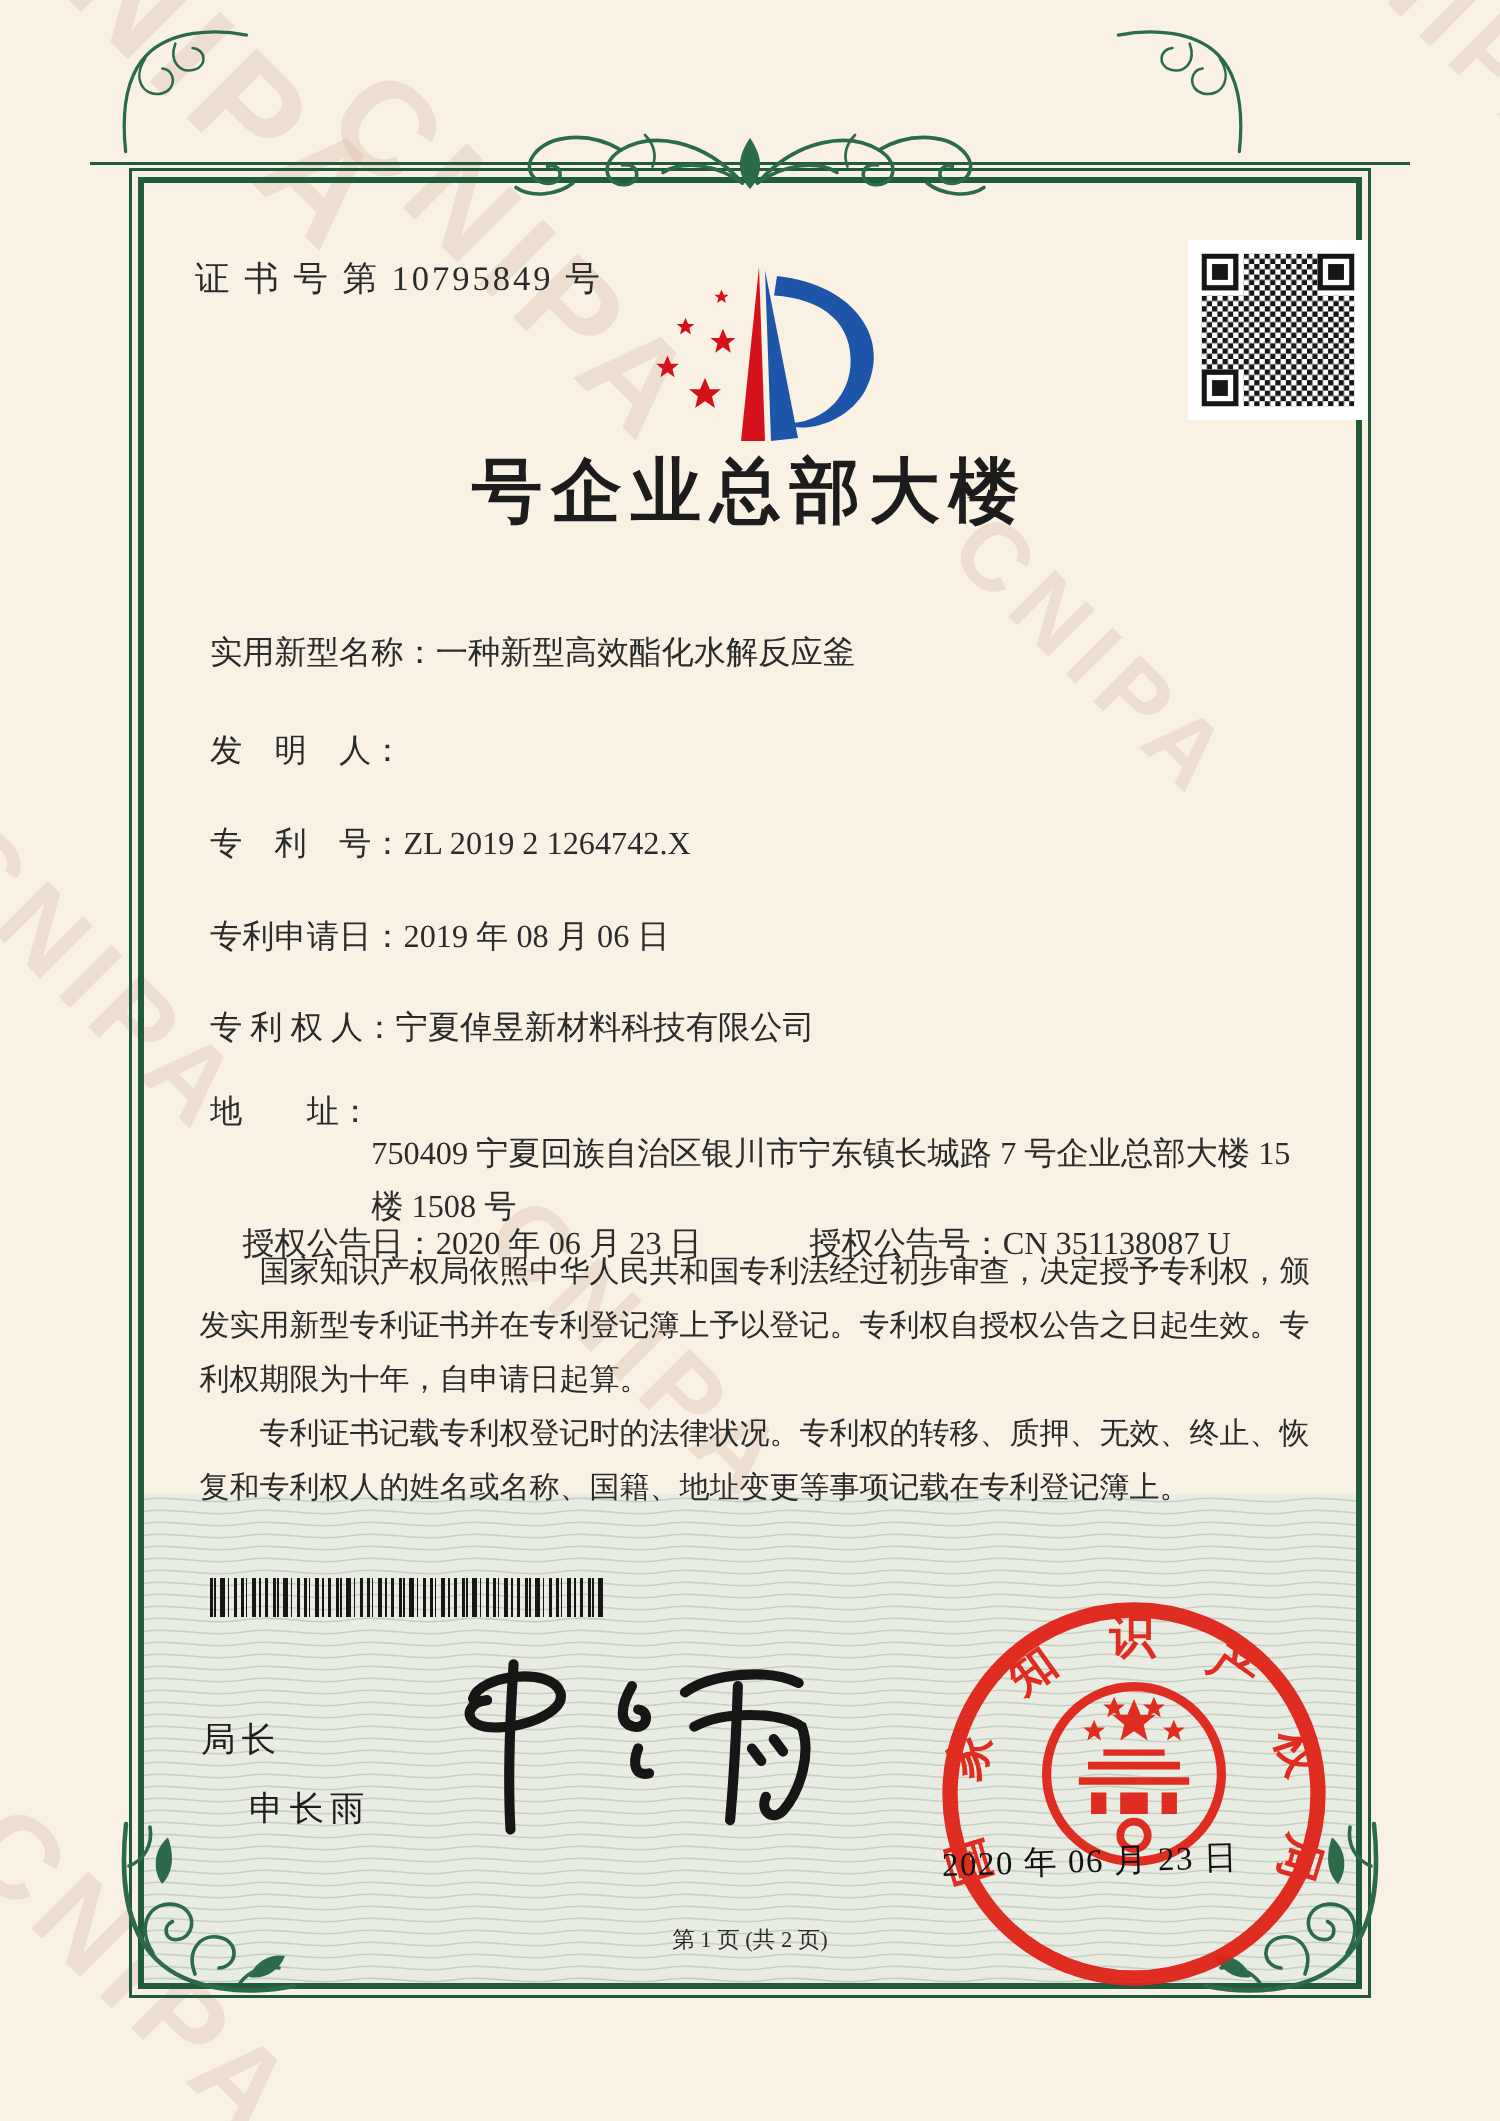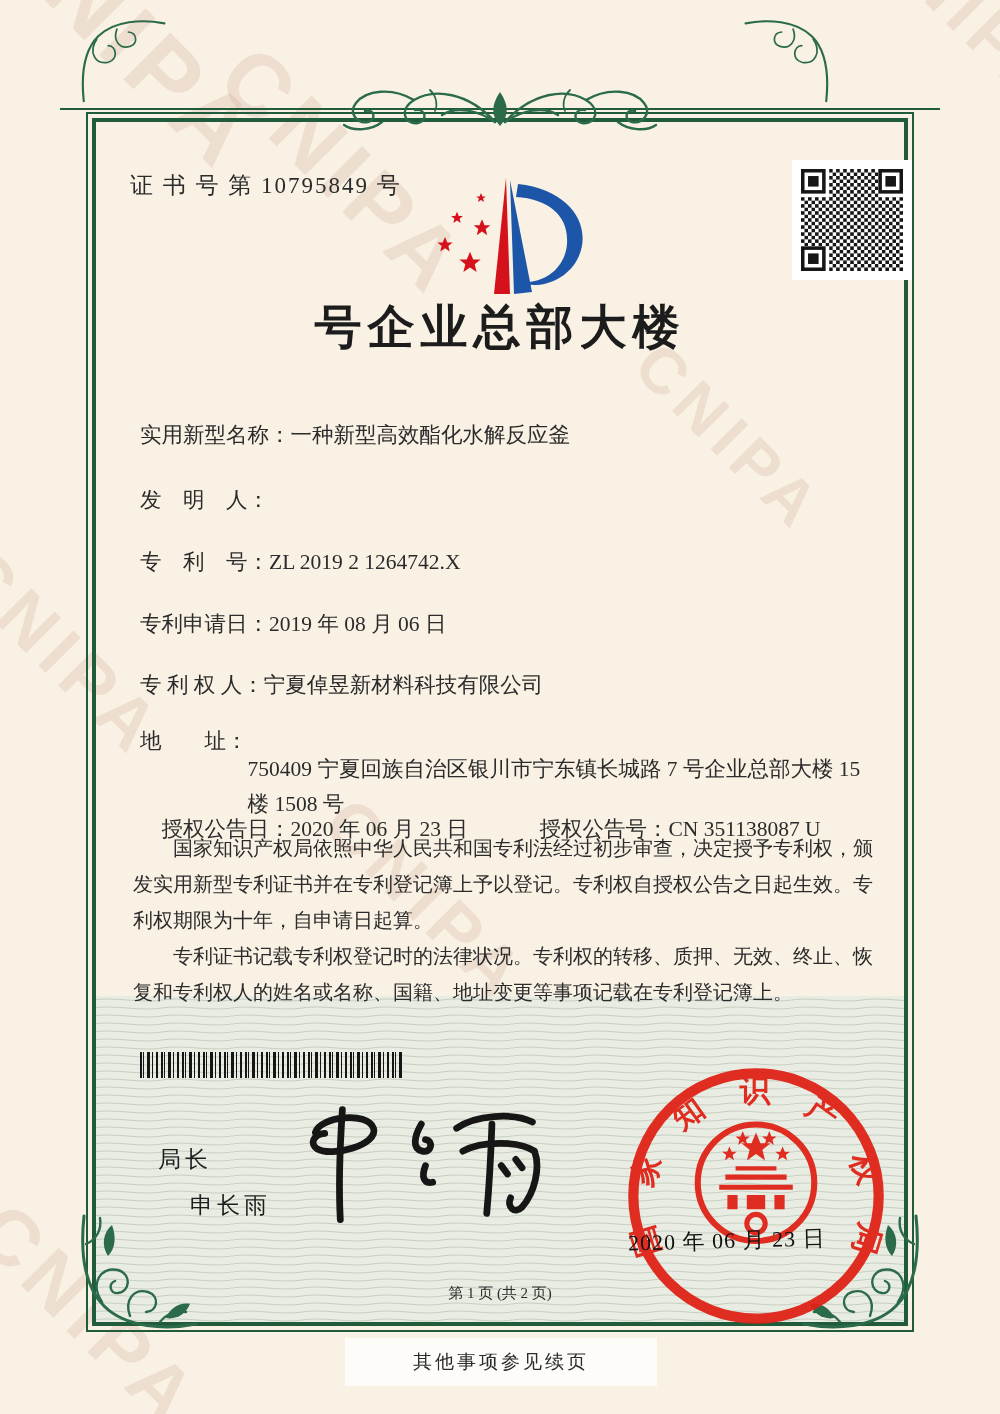--- a/index.html
+++ b/index.html
@@ -27,21 +27,21 @@
   .row .lbl{white-space:pre;flex:none;}
   .row .val{flex:1;}
   .grantcell{position:absolute;font-size:21.5px;white-space:pre;}
   .paras{position:absolute;left:133px;top:830px;width:740px;font-size:20px;
          line-height:36px;text-align:justify;}
   .paras p{margin:0;text-indent:2em;}
   .barcode{position:absolute;left:140px;top:1052px;width:262px;height:26px;
     background:repeating-linear-gradient(90deg,#161616 0 2px,rgba(0,0,0,0) 2px 3px,
       #161616 3px 4px,rgba(0,0,0,0) 4px 7px,#161616 7px 10px,rgba(0,0,0,0) 10px 12px,
       #161616 12px 13px,rgba(0,0,0,0) 13px 16px,#161616 16px 18px,rgba(0,0,0,0) 18px 21px);}
-  .director{position:absolute;left:158px;font-size:23px;letter-spacing:4px;color:#1e1e1e;}
+  .director{position:absolute;left:134px;font-size:23px;letter-spacing:4px;color:#1e1e1e;}
   .sig{position:absolute;left:278px;top:1096px;}
   .seal{position:absolute;left:618px;top:1058px;width:276px;height:276px;opacity:.95;}
   .sealdate{position:absolute;left:628px;top:1226px;width:200px;font-size:22px;
             letter-spacing:1px;color:#111;transform:rotate(-1.5deg);white-space:nowrap;}
   .pageinfo{position:absolute;left:0;top:1284px;width:100%;text-align:center;font-size:15px;}
   .footwrap{position:absolute;left:345px;top:1338px;width:312px;height:48px;
             background:rgba(255,255,255,0.75);display:flex;align-items:center;justify-content:center;}
   .footnote{font-size:19px;letter-spacing:3px;color:#2b2b2b;}
   .qrpad{position:absolute;left:792px;top:160px;width:120px;height:120px;background:#fff;}
   .qrpad svg{position:absolute;left:9px;top:9px;}
@@ -251,17 +251,14 @@
       </g>
       <defs>
         <path id="st2" d="M0,-10 L2.9,-3.1 L9.5,-3.1 L4.2,1.2 L5.9,8.1 L0,4 L-5.9,8.1 L-4.2,1.2 L-9.5,-3.1 L-2.9,-3.1 Z"></path>
       </defs>
     </svg>
   </div>
   <div class="sealdate">2020 年 06 月 23 日</div>
 
   <div class="pageinfo">第 1 页 (共 2 页)</div>
 
-  <div class="footwrap">
-    <span class="footnote">其他事项参见续页</span>
-  </div>
 
 </div>
 
 </body></html>

